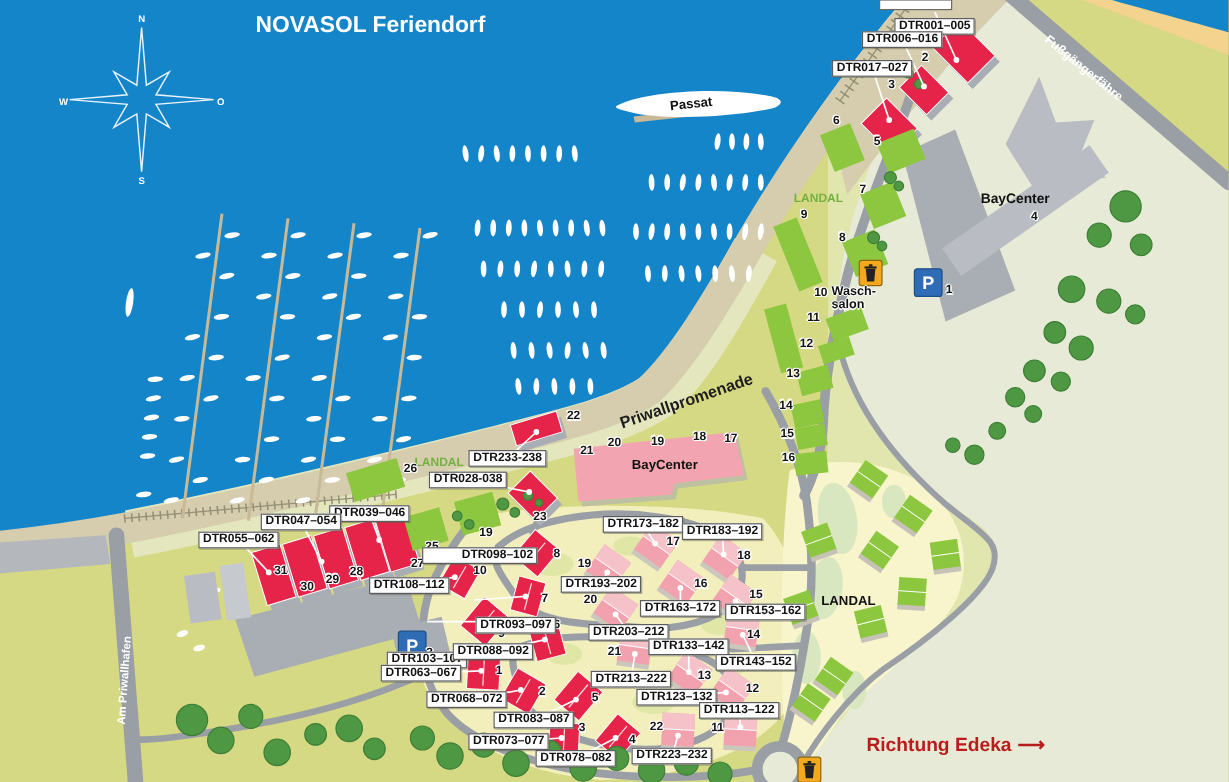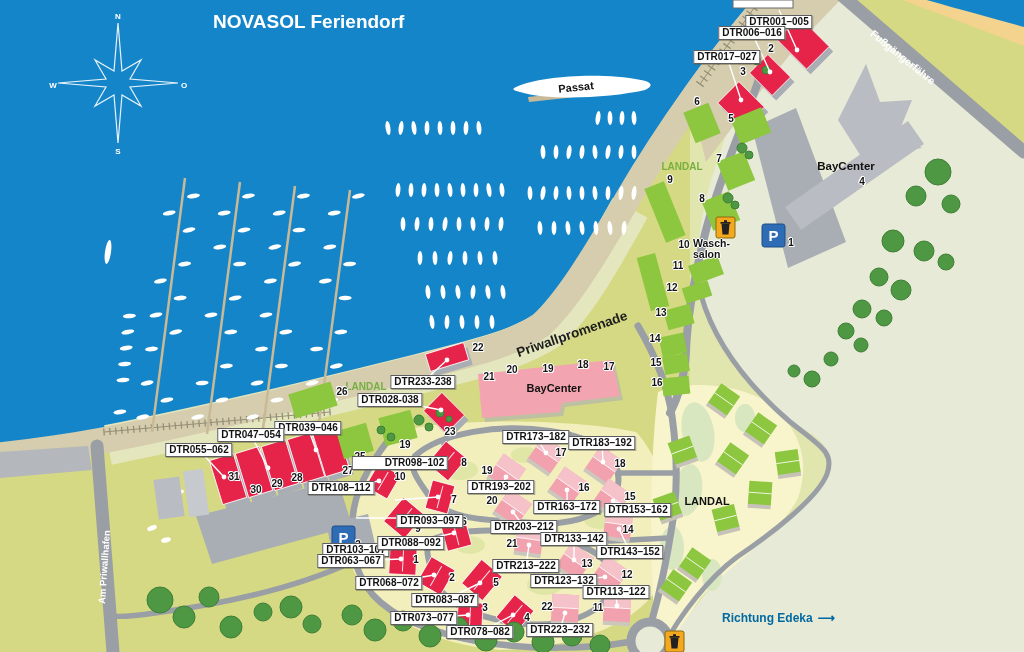--- a/index.html
+++ b/index.html
@@ -21,21 +21,21 @@
   #t-promenade{left:572px;top:334px;font-size:13.5px;color:#1d1d1d;transform:translate(-50%,-50%) rotate(-19deg);}
   #t-ferry{left:903px;top:57px;font-size:10.5px;color:#fff;transform:translate(-50%,-50%) rotate(39deg);}
   #t-harbor{left:104px;top:567px;font-size:9.5px;color:#fff;transform:translate(-50%,-50%) rotate(-86deg);}
   #t-passat{left:576px;top:87px;font-size:11px;color:#111;transform:translate(-50%,-50%) rotate(-6deg);}
   #t-baycenter{left:846px;top:166px;font-size:11.5px;color:#111;}
   #t-slowdown{left:554px;top:388px;font-size:11px;color:#111;}
   #t-landal1,#t-landal2{font-size:10px;color:#76B043;}
   #t-landal1{left:682px;top:166px;}
   #t-landal2{left:366px;top:386px;}
   #t-landal3{left:707px;top:501px;font-size:11px;color:#111;}
-  #t-edeka{position:absolute;left:722px;top:611px;font-weight:bold;font-size:12px;color:#0369a1;white-space:nowrap;z-index:4;}
+  #t-edeka{position:absolute;left:722px;top:611px;font-weight:bold;font-size:16px;color:#b91c1c;white-space:nowrap;z-index:4;}
   #t-edeka .arr{margin-left:5px;font-weight:bold;}
   #t-laundry{position:absolute;left:693px;top:238px;font-weight:bold;font-size:10.5px;line-height:11px;color:#111;z-index:5;
         text-shadow:-1px 0 0 #fff,1px 0 0 #fff,0 -1px 0 #fff,0 1px 0 #fff;}
   #t-laundry span{display:block;}
 </style>
 </head>
 <body>
 
 <div id="stage">
 

